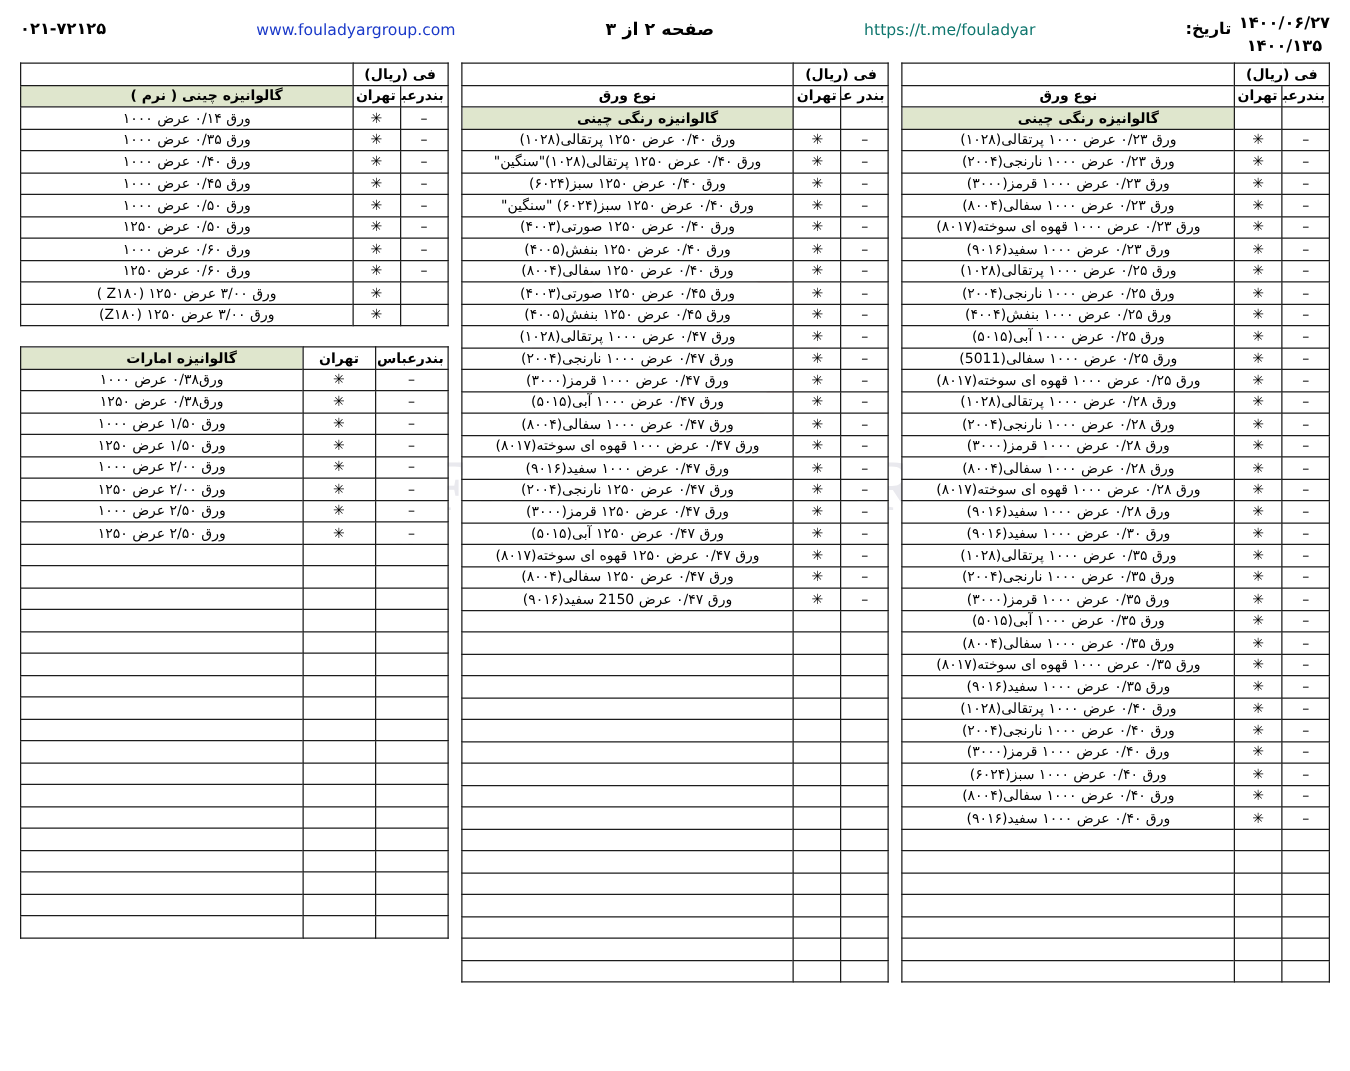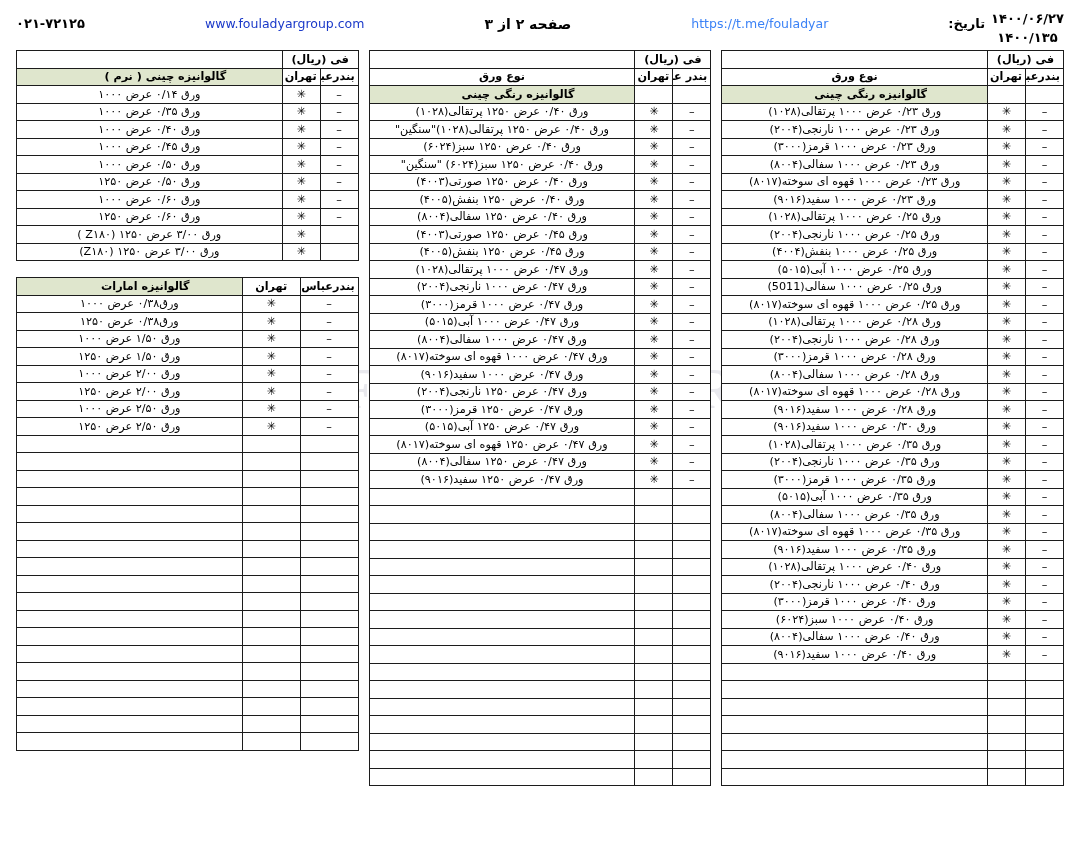--- a/index.html
+++ b/index.html
@@ -21,21 +21,21 @@
   .header {
     display: flex;
     flex-direction: row;
     align-items: flex-start;
     justify-content: space-between;
     direction: rtl;
     padding: 4px 6px 2px 6px;
     height: 44px;
   }
   .hdr-right { text-align: right; font-size: 13px; font-weight: bold; padding-top: 6px; }
-  .hdr-site  { text-align: center; font-size: 12.5px; color: #3b82f6; padding-top: 6px; }
+  .hdr-site  { text-align: center; font-size: 12.5px; color: #0f766e; padding-top: 6px; }
   .hdr-page  { text-align: left; font-size: 14px; font-weight: bold; padding-top: 6px; }
   .hdr-tel   { text-align: right; font-size: 12.5px; color: #1a39c9; padding-top: 6px; }
   .hdr-date  { display: flex; flex-direction: row; align-items: flex-start; gap: 6px; }
   .hdr-date .lbl { font-size: 13px; font-weight: bold; padding-top: 6px; }
   .hdr-date .vals { font-size: 13px; font-weight: bold; text-align: center; line-height: 1.45; }
 
   
   .watermark {
     position: absolute;
     left: 0; right: 0;
@@ -514,21 +514,21 @@
               <td class="c-type cell-type">ورق ۰/۴۷ عرض ۱۲۵۰ قهوه ای سوخته(۸۰۱۷)</td>
             </tr>
             <tr>
               <td class="c-city cell-dash">–</td>
               <td class="c-city cell-star">✳</td>
               <td class="c-type cell-type">ورق ۰/۴۷ عرض ۱۲۵۰ سفالی(۸۰۰۴)</td>
             </tr>
             <tr>
               <td class="c-city cell-dash">–</td>
               <td class="c-city cell-star">✳</td>
-              <td class="c-type cell-type">ورق ۰/۴۷ عرض ۱۲۵۰ سفید(۹۰۱۶)</td>
+              <td class="c-type cell-type">ورق ۰/۴۷ عرض 2150 سفید(۹۰۱۶)</td>
             </tr>
             <tr class="empty">
               <td class="c-city">&nbsp;</td>
               <td class="c-city">&nbsp;</td>
               <td class="c-type">&nbsp;</td>
             </tr>
             <tr class="empty">
               <td class="c-city">&nbsp;</td>
               <td class="c-city">&nbsp;</td>
               <td class="c-type">&nbsp;</td>

